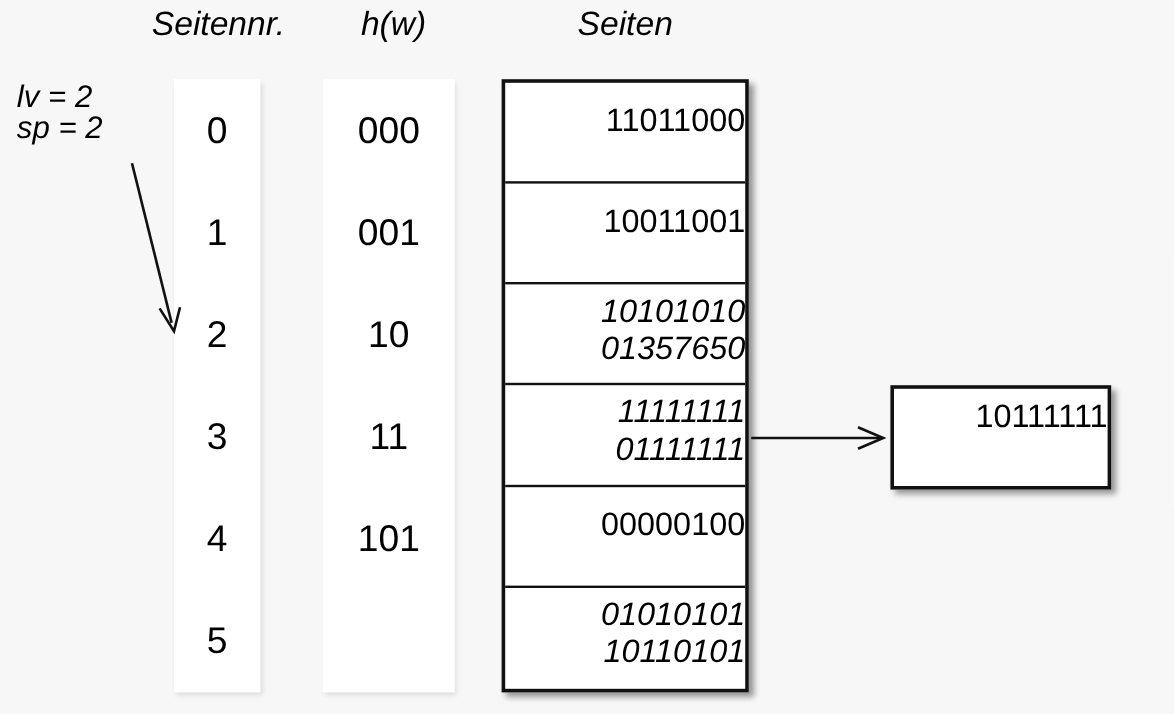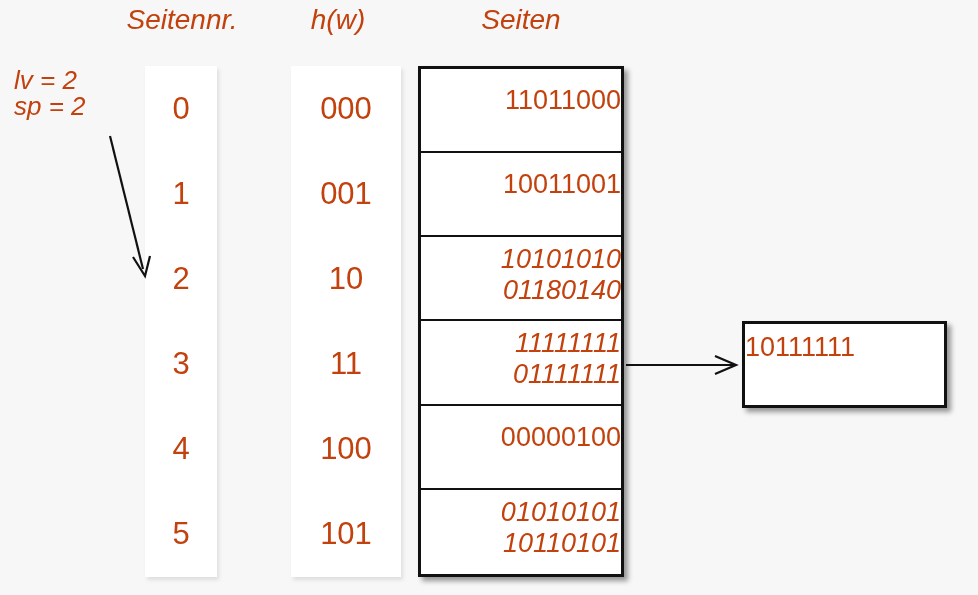--- a/index.html
+++ b/index.html
@@ -6,21 +6,21 @@
     margin: 0;
     padding: 0;
     font-family: "Liberation Sans", "DejaVu Sans", sans-serif;
   }
   .stage {
     position: relative;
     width: 978px;
     height: 595px;
     background: #f7f7f7;
     overflow: hidden;
-    color: #c2410c;
+    color: #000000;
   }
   .hdr {
     position: absolute;
     top: 4px;
     transform: translateX(-50%);
     font-size: 28px;
     font-style: italic;
     font-weight: 500;
     white-space: nowrap;
   }
@@ -36,21 +36,21 @@
     white-space: nowrap;
   }
   .strip {
     position: absolute;
     top: 66px;
     height: 511px;
     background: #ffffff;
     box-shadow: 2px 3px 4px rgba(0,0,0,0.10);
   }
   #strip-nr { left: 145px; width: 72px; }
-  #strip-hw { left: 291px; width: 110px; }
+  #strip-hw { left: 269px; width: 110px; }
   .strip .rowcell {
     height: 85px;
     display: flex;
     align-items: center;
     justify-content: center;
     font-size: 31px;
   }
   .pages-table {
     position: absolute;
     left: 418px;
@@ -71,80 +71,79 @@
     line-height: 31px;
     box-sizing: border-box;
   }
   .page-cell:last-child { border-bottom: none; border-radius: 17px; }
   .page-cell.single { padding-top: 16px; }
   .page-cell.double { padding-top: 7px; font-style: italic; }
   .overflow-box {
     position: absolute;
     left: 742px;
     top: 321px;
-    width: 205px;
+    width: 184px;
     height: 87px;
     background: #ffffff;
     border: 3px solid #111;
     box-sizing: border-box;
     box-shadow: 4px 4px 5px rgba(0,0,0,0.40);
-    text-align: left;
+    text-align: right;
     font-size: 27px;
     line-height: 31px;
     padding-top: 8px;
   }
   .arrows {
     position: absolute;
     left: 0; top: 0;
     width: 978px;
     height: 595px;
     pointer-events: none;
   }
 </style>
 </head>
 <body>
 
 <div class="stage">
 
   <div class="hdr" style="left:182px">Seitennr.</div>
-  <div class="hdr" style="left:338px">h(w)</div>
+  <div class="hdr" style="left:328px">h(w)</div>
   <div class="hdr" style="left:521px">Seiten</div>
 
   <div class="annot">
     <div>lv = 2</div>
     <div>sp = 2</div>
   </div>
 
   <div class="strip" id="strip-nr">
       <div class="rowcell">0</div>
       <div class="rowcell">1</div>
       <div class="rowcell">2</div>
       <div class="rowcell">3</div>
       <div class="rowcell">4</div>
       <div class="rowcell">5</div>
     </div>
   <div class="strip" id="strip-hw">
       <div class="rowcell">000</div>
       <div class="rowcell">001</div>
       <div class="rowcell">10</div>
       <div class="rowcell">11</div>
-      <div class="rowcell">100</div>
       <div class="rowcell">101</div>
     </div>
 
   <div class="pages-table" id="pages-table">
       <div class="page-cell single">
         <div>11011000</div>
       </div>
       <div class="page-cell single">
         <div>10011001</div>
       </div>
       <div class="page-cell double">
         <div>10101010</div>
-        <div>01180140</div>
+        <div>01357650</div>
       </div>
       <div class="page-cell double">
         <div>11111111</div>
         <div>01111111</div>
       </div>
       <div class="page-cell single">
         <div>00000100</div>
       </div>
       <div class="page-cell double">
         <div>01010101</div>

